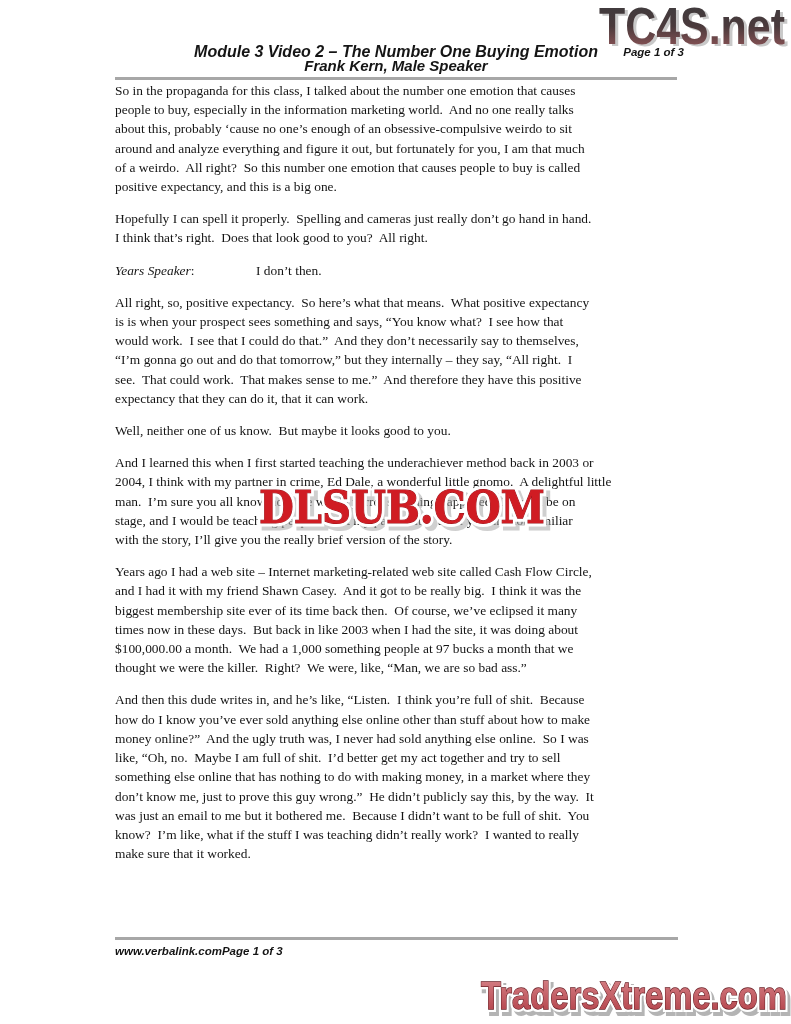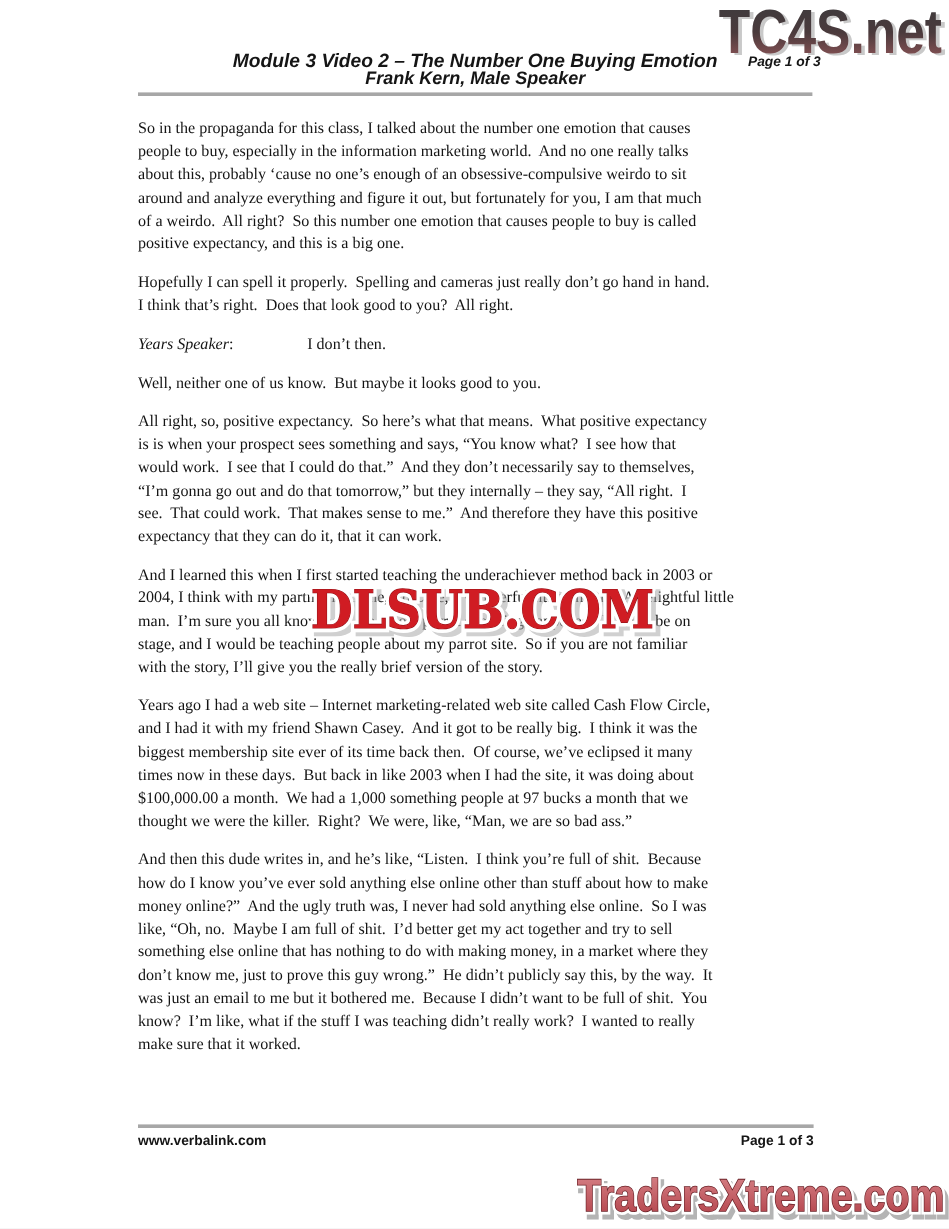--- a/index.html
+++ b/index.html
@@ -15,32 +15,32 @@
             font-family:"Liberation Sans", sans-serif; }
   .header-line1 { position:relative; height:14px; }
   .header-title { display:block; text-align:center; font-size:16px; line-height:14px;
                   font-weight:bold; font-style:italic; color:#151515; }
   .header-page { position:absolute; right:-7px; top:0; font-size:11.5px; line-height:14px;
                  font-weight:bold; font-style:italic; color:#151515; white-space:nowrap; }
   .header-line2 { text-align:center; font-size:15px; line-height:14px;
                   font-weight:bold; font-style:italic; color:#151515; }
   .header-rule { margin-top:4px; height:3px; background:#a7a7a7; }
   
-  .body { position:absolute; left:115px; top:97px; width:602px;
+  .body { position:absolute; left:115px; top:81px; width:602px;
           font-size:13.4px; line-height:19.2px; color:#141414; }
   .para { white-space:pre-wrap; margin:0 0 13px 0; }
   .speaker-row { margin:0 0 13px 0; }
   .speaker-cell { display:inline-block; width:141px; }
   .speaker-name { font-style:italic; }
   
   .footer { position:absolute; left:115px; top:937px; width:563px;
             font-family:"Liberation Sans", sans-serif; }
   .footer-rule { height:3px; background:#a7a7a7; }
-  .footer-row { margin-top:5px; display:flex; justify-content:space-between;
-                font-size:11.5px; font-weight:bold; color:#151515; }
+  .footer-row { margin-top:5px; display:flex; justify-content:flex-start;
+                font-size:11.5px; font-weight:bold; font-style:italic; color:#151515; }
   
   .wm-center-svg { position:absolute; left:247px; top:481px; width:310px; height:58px; }
   .banner-svg { position:absolute; left:474px; top:973px; width:320px; height:48px; }
 </style>
 </head>
 <body>
 
 <div class="page">
 
   <svg class="logo-svg" viewBox="0 0 202 60">
@@ -67,27 +67,27 @@
   <div class="body">
     <p class="para">So in the propaganda for this class, I talked about the number one emotion that causes
 people to buy, especially in the information marketing world.  And no one really talks
 about this, probably ‘cause no one’s enough of an obsessive-compulsive weirdo to sit
 around and analyze everything and figure it out, but fortunately for you, I am that much
 of a weirdo.  All right?  So this number one emotion that causes people to buy is called
 positive expectancy, and this is a big one.</p>
     <p class="para">Hopefully I can spell it properly.  Spelling and cameras just really don’t go hand in hand.
 I think that’s right.  Does that look good to you?  All right.</p>
     <p class="speaker-row"><span class="speaker-cell"><span class="speaker-name">Years Speaker</span><span>:</span></span><span>I don’t then.</span></p>
-    <p class="para">Well, neither one of us know.  But maybe it looks good to you.</p>
     <p class="para">All right, so, positive expectancy.  So here’s what that means.  What positive expectancy
 is is when your prospect sees something and says, “You know what?  I see how that
 would work.  I see that I could do that.”  And they don’t necessarily say to themselves,
 “I’m gonna go out and do that tomorrow,” but they internally – they say, “All right.  I
 see.  That could work.  That makes sense to me.”  And therefore they have this positive
 expectancy that they can do it, that it can work.</p>
+    <p class="para">Well, neither one of us know.  But maybe it looks good to you.</p>
     <p class="para">And I learned this when I first started teaching the underachiever method back in 2003 or
 2004, I think with my partner in crime, Ed Dale, a wonderful little gnomo.  A delightful little
 man.  I’m sure you all know how the whole parrot site thing happened.  I would be on
 stage, and I would be teaching people about my parrot site.  So if you are not familiar
 with the story, I’ll give you the really brief version of the story.</p>
     <p class="para">Years ago I had a web site – Internet marketing-related web site called Cash Flow Circle,
 and I had it with my friend Shawn Casey.  And it got to be really big.  I think it was the
 biggest membership site ever of its time back then.  Of course, we’ve eclipsed it many
 times now in these days.  But back in like 2003 when I had the site, it was doing about
 $100,000.00 a month.  We had a 1,000 something people at 97 bucks a month that we

